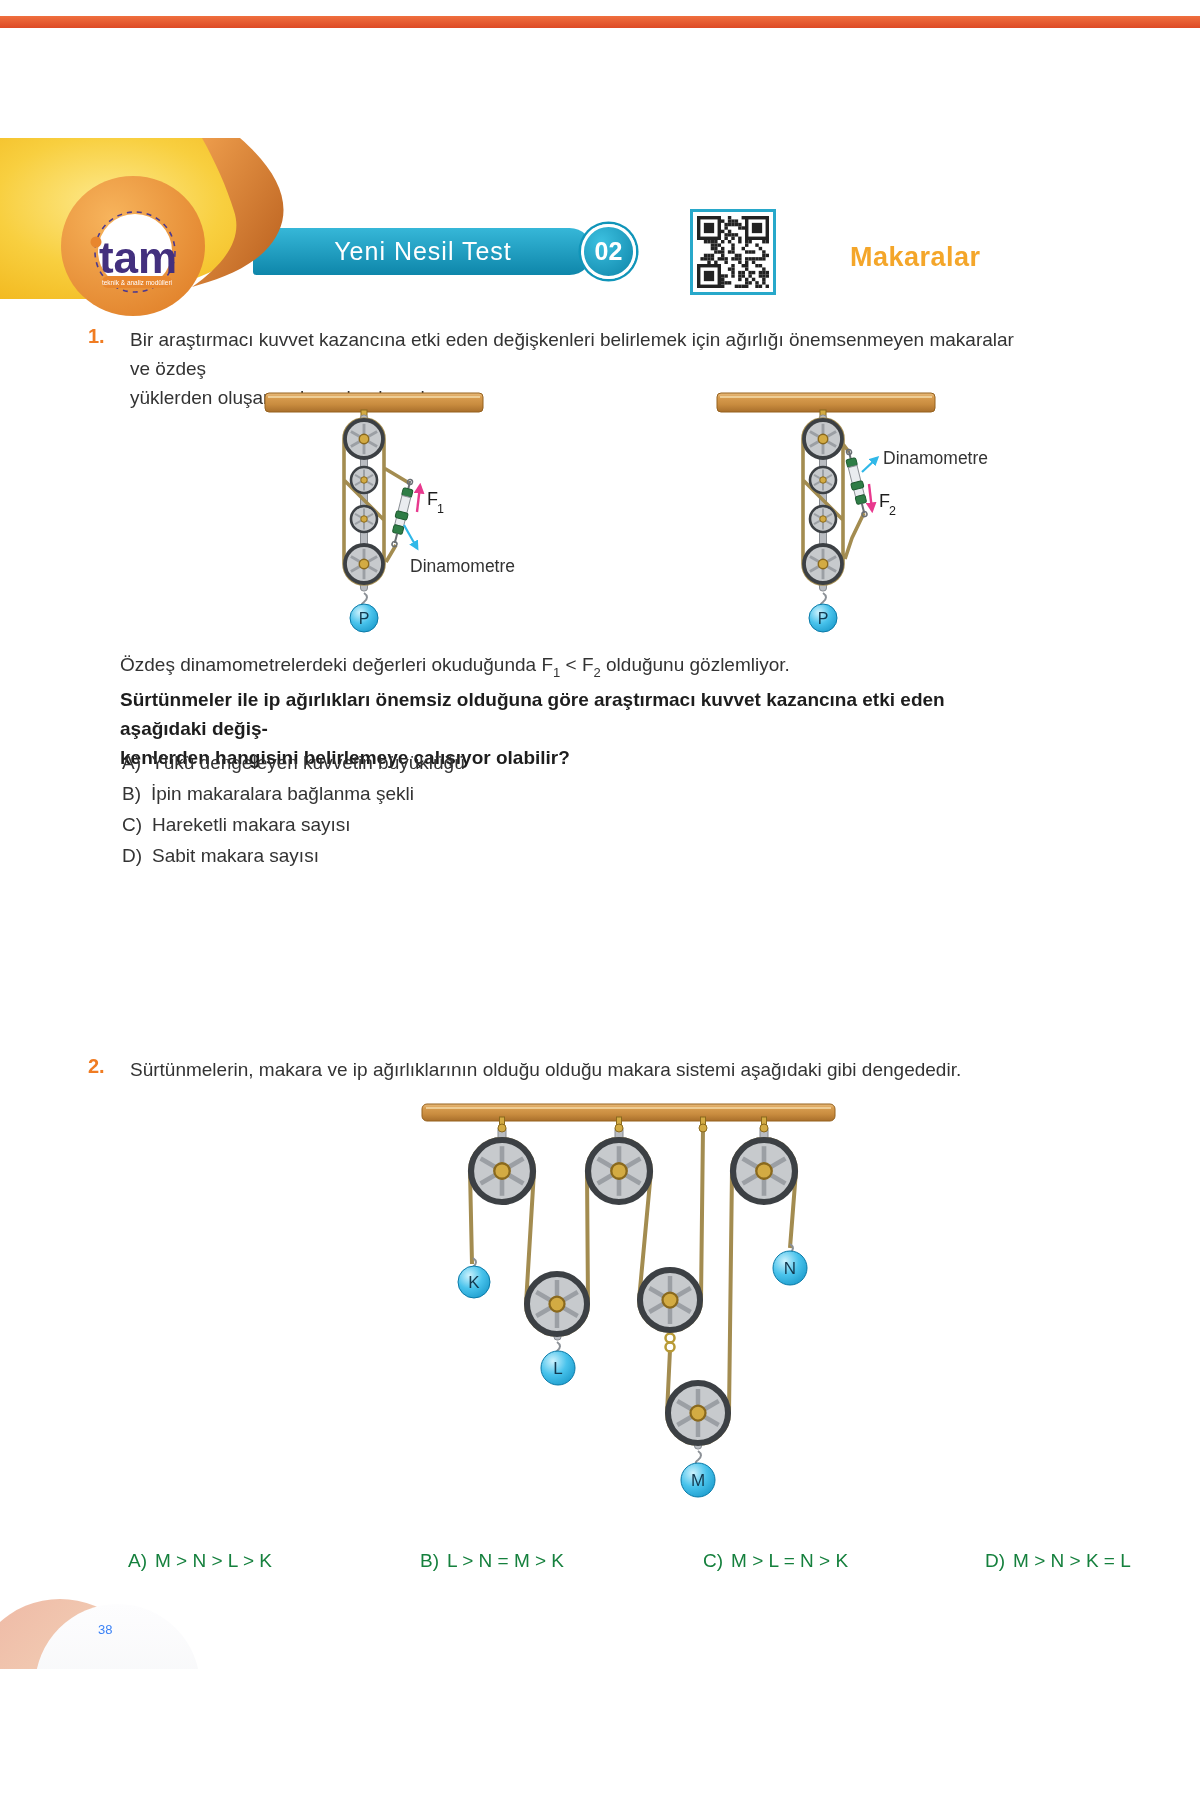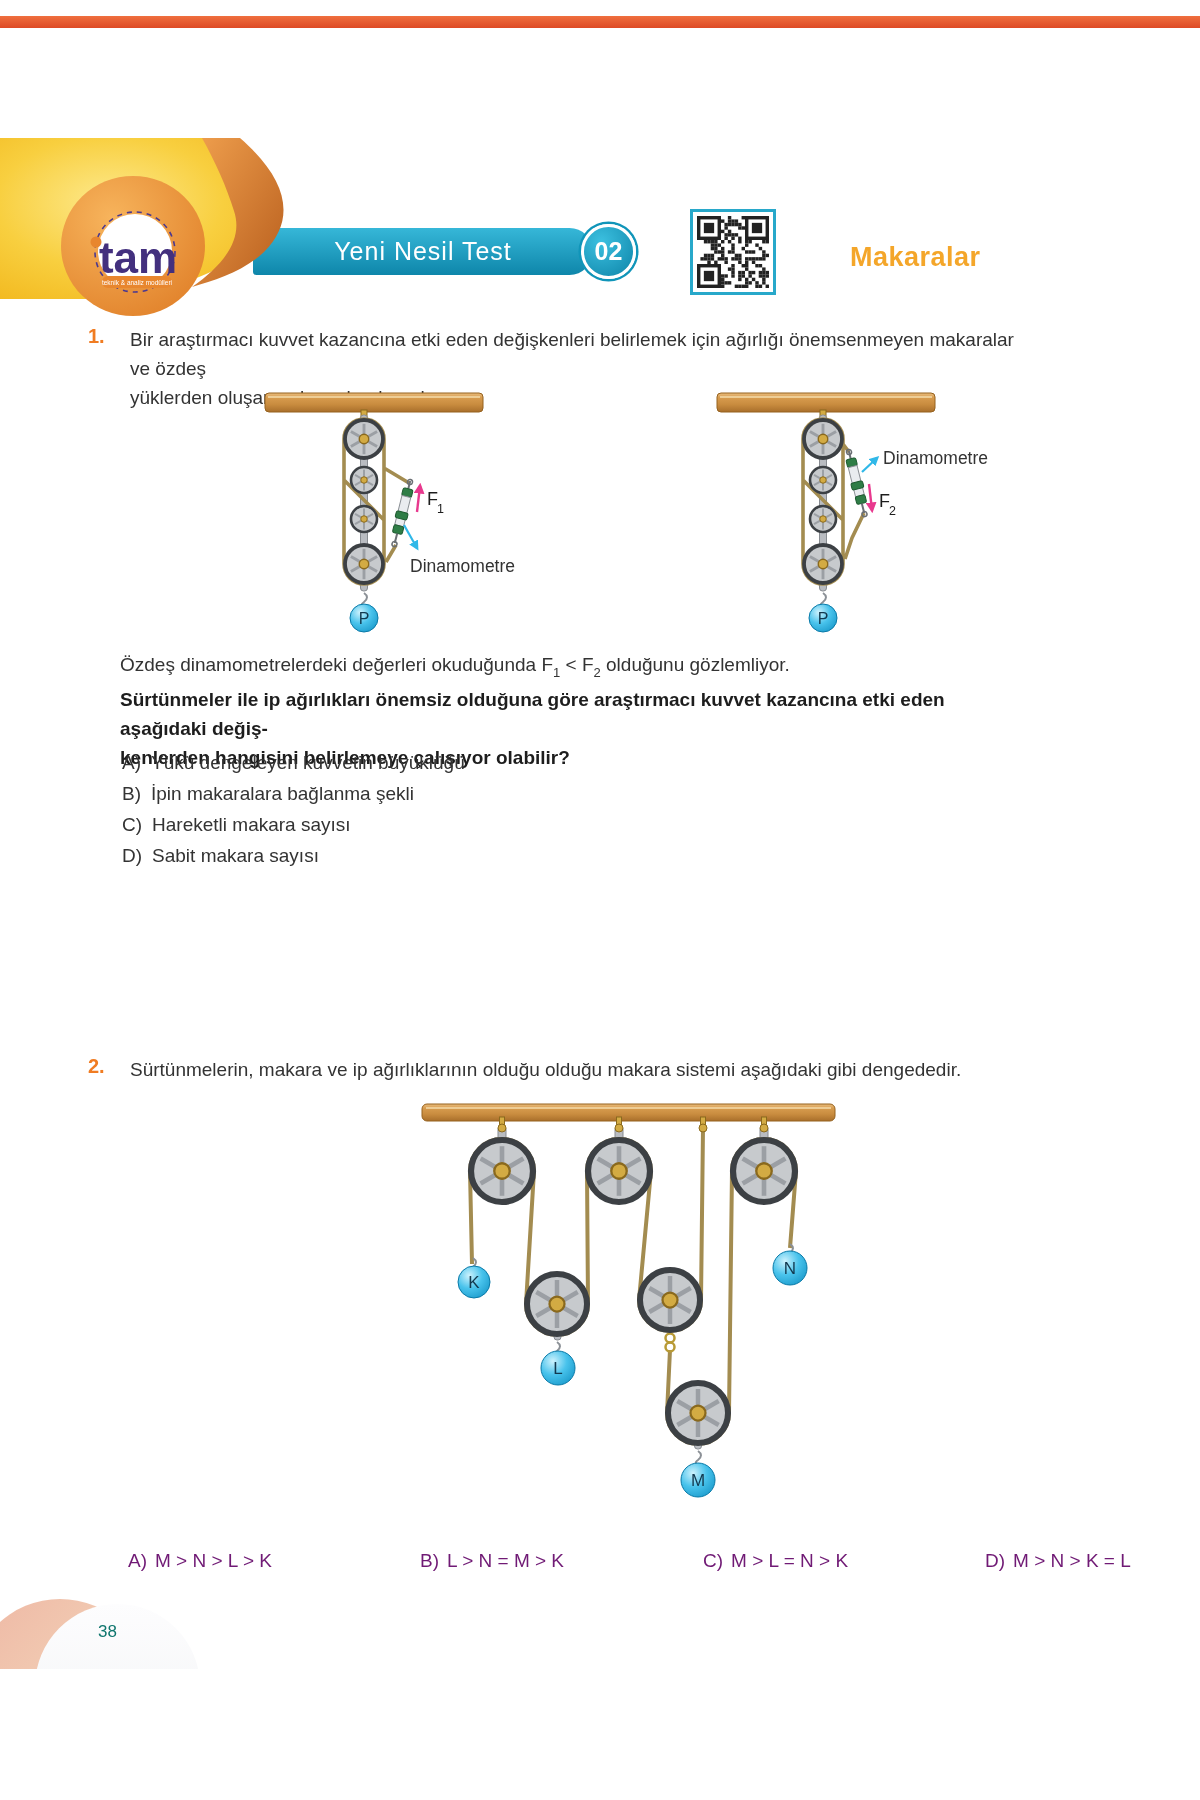--- a/index.html
+++ b/index.html
@@ -22,29 +22,29 @@
   .qr{position:absolute;left:690px;top:193px;width:86px;height:86px;border:3px solid #28a8ca;
       background:#fff;display:flex;align-items:center;justify-content:center;z-index:2}
   .topic{position:absolute;left:850px;top:226px;width:245px;text-align:left;
          font-size:27px;font-weight:bold;color:#f4a62a;letter-spacing:.5px}
   .qnum{position:absolute;font-size:20px;font-weight:bold;color:#f07c22}
   .qbody{position:absolute;font-size:19px;line-height:29px;color:#333}
   .stem{font-weight:bold;color:#1d1d1d}
   sub.fsub{font-size:13px;vertical-align:-6px;line-height:0}
   .optlist div{height:31px;line-height:31px}
   .optlist .olabel{display:inline-block;margin-right:10px}
-  .optitem{position:absolute;font-size:19px;color:#701a75}
+  .optitem{position:absolute;font-size:19px;color:#15803d}
   .optitem .olabel{margin-right:8px}
   .fig{position:absolute}
   .corner{position:absolute;left:0;top:1580px;width:210px;height:73px;overflow:hidden}
   .corner-outer{position:absolute;left:-30px;top:3px;width:180px;height:180px;border-radius:50%;
                 background:linear-gradient(135deg,#eeb7a4,#f6e3c4)}
   .corner-inner{position:absolute;left:35px;top:8px;width:165px;height:165px;border-radius:50%;
                 background:linear-gradient(180deg,#fdfdfe,#f2f3f5)}
-  .page-num{position:absolute;left:98px;top:26px;font-size:17px;color:#0f766e}
+  .page-num{position:absolute;left:98px;top:26px;font-size:13px;color:#3b82f6}
   svg text{font-family:"Liberation Sans",sans-serif}
 </style>
 </head>
 <body>
 
 <div class="page">
   <div class="topbar"></div>
 
   <svg class="hdr-svg" width="340" height="200" viewBox="0 0 340 200">
     <defs>

